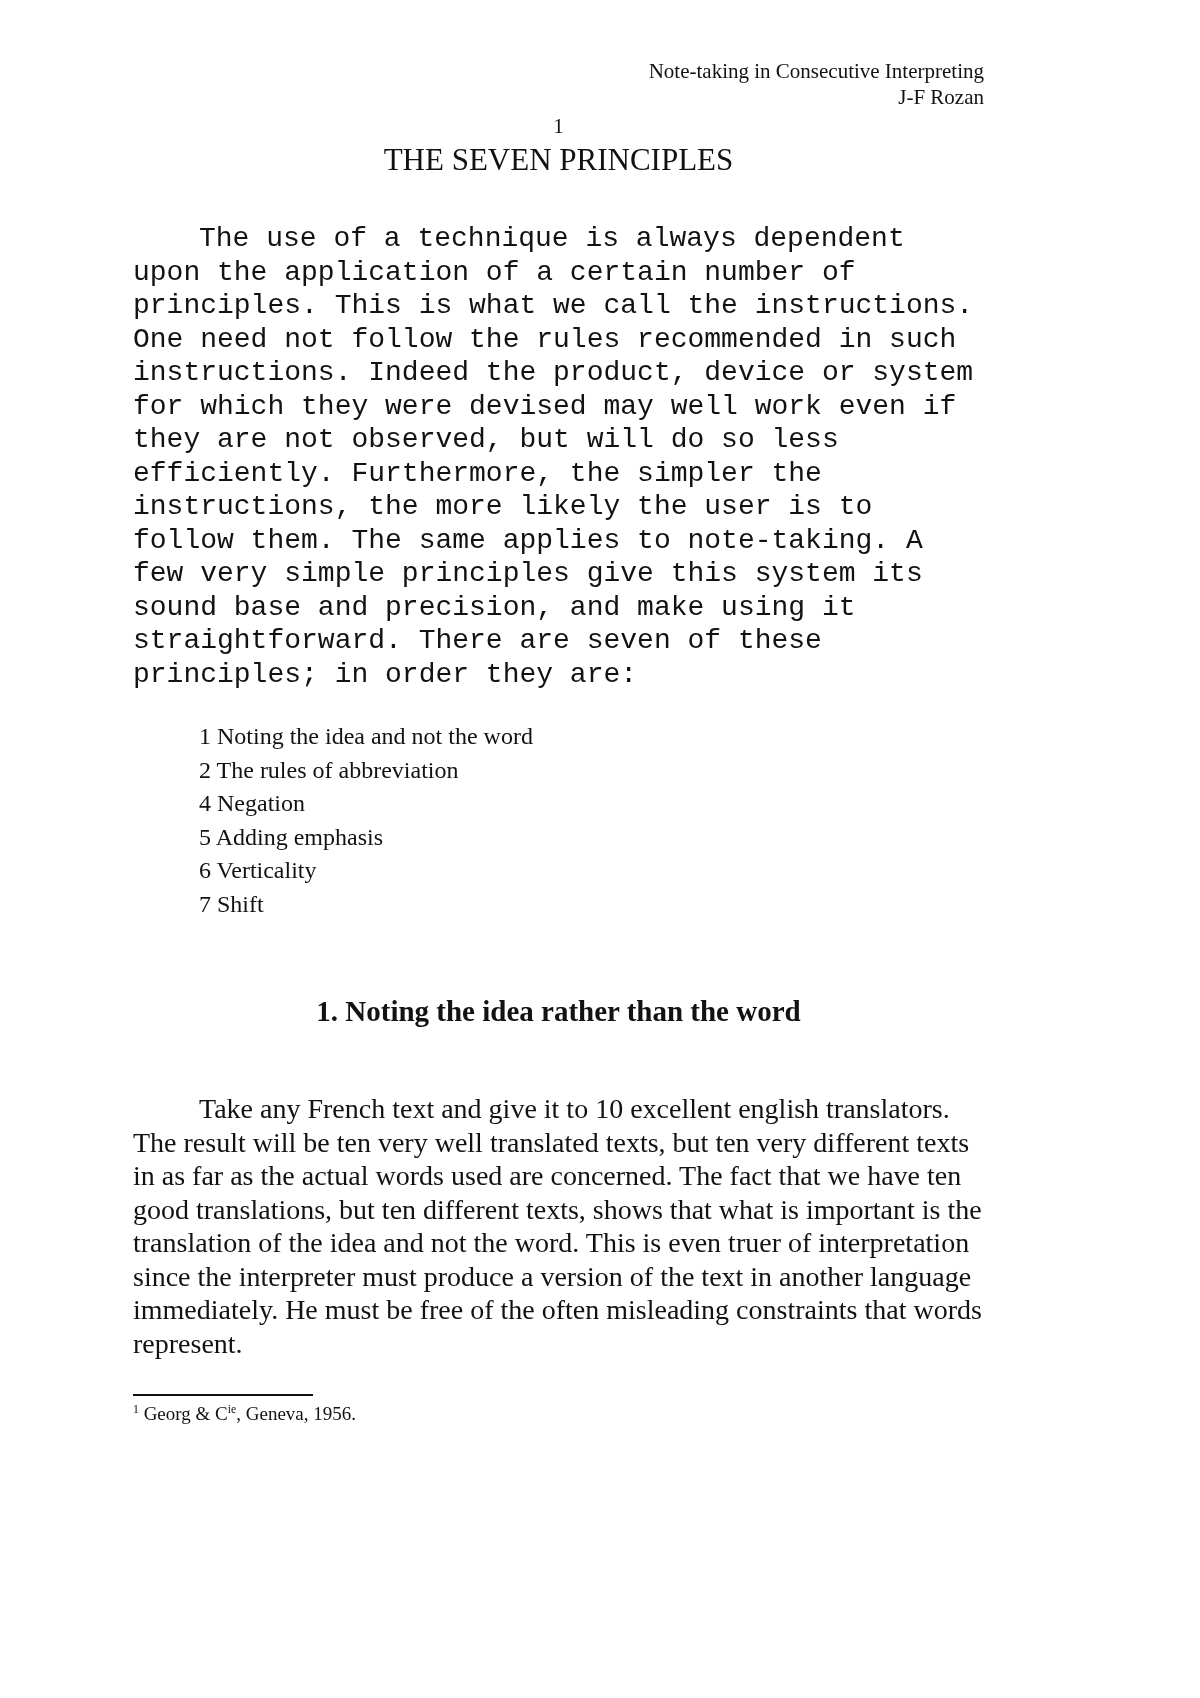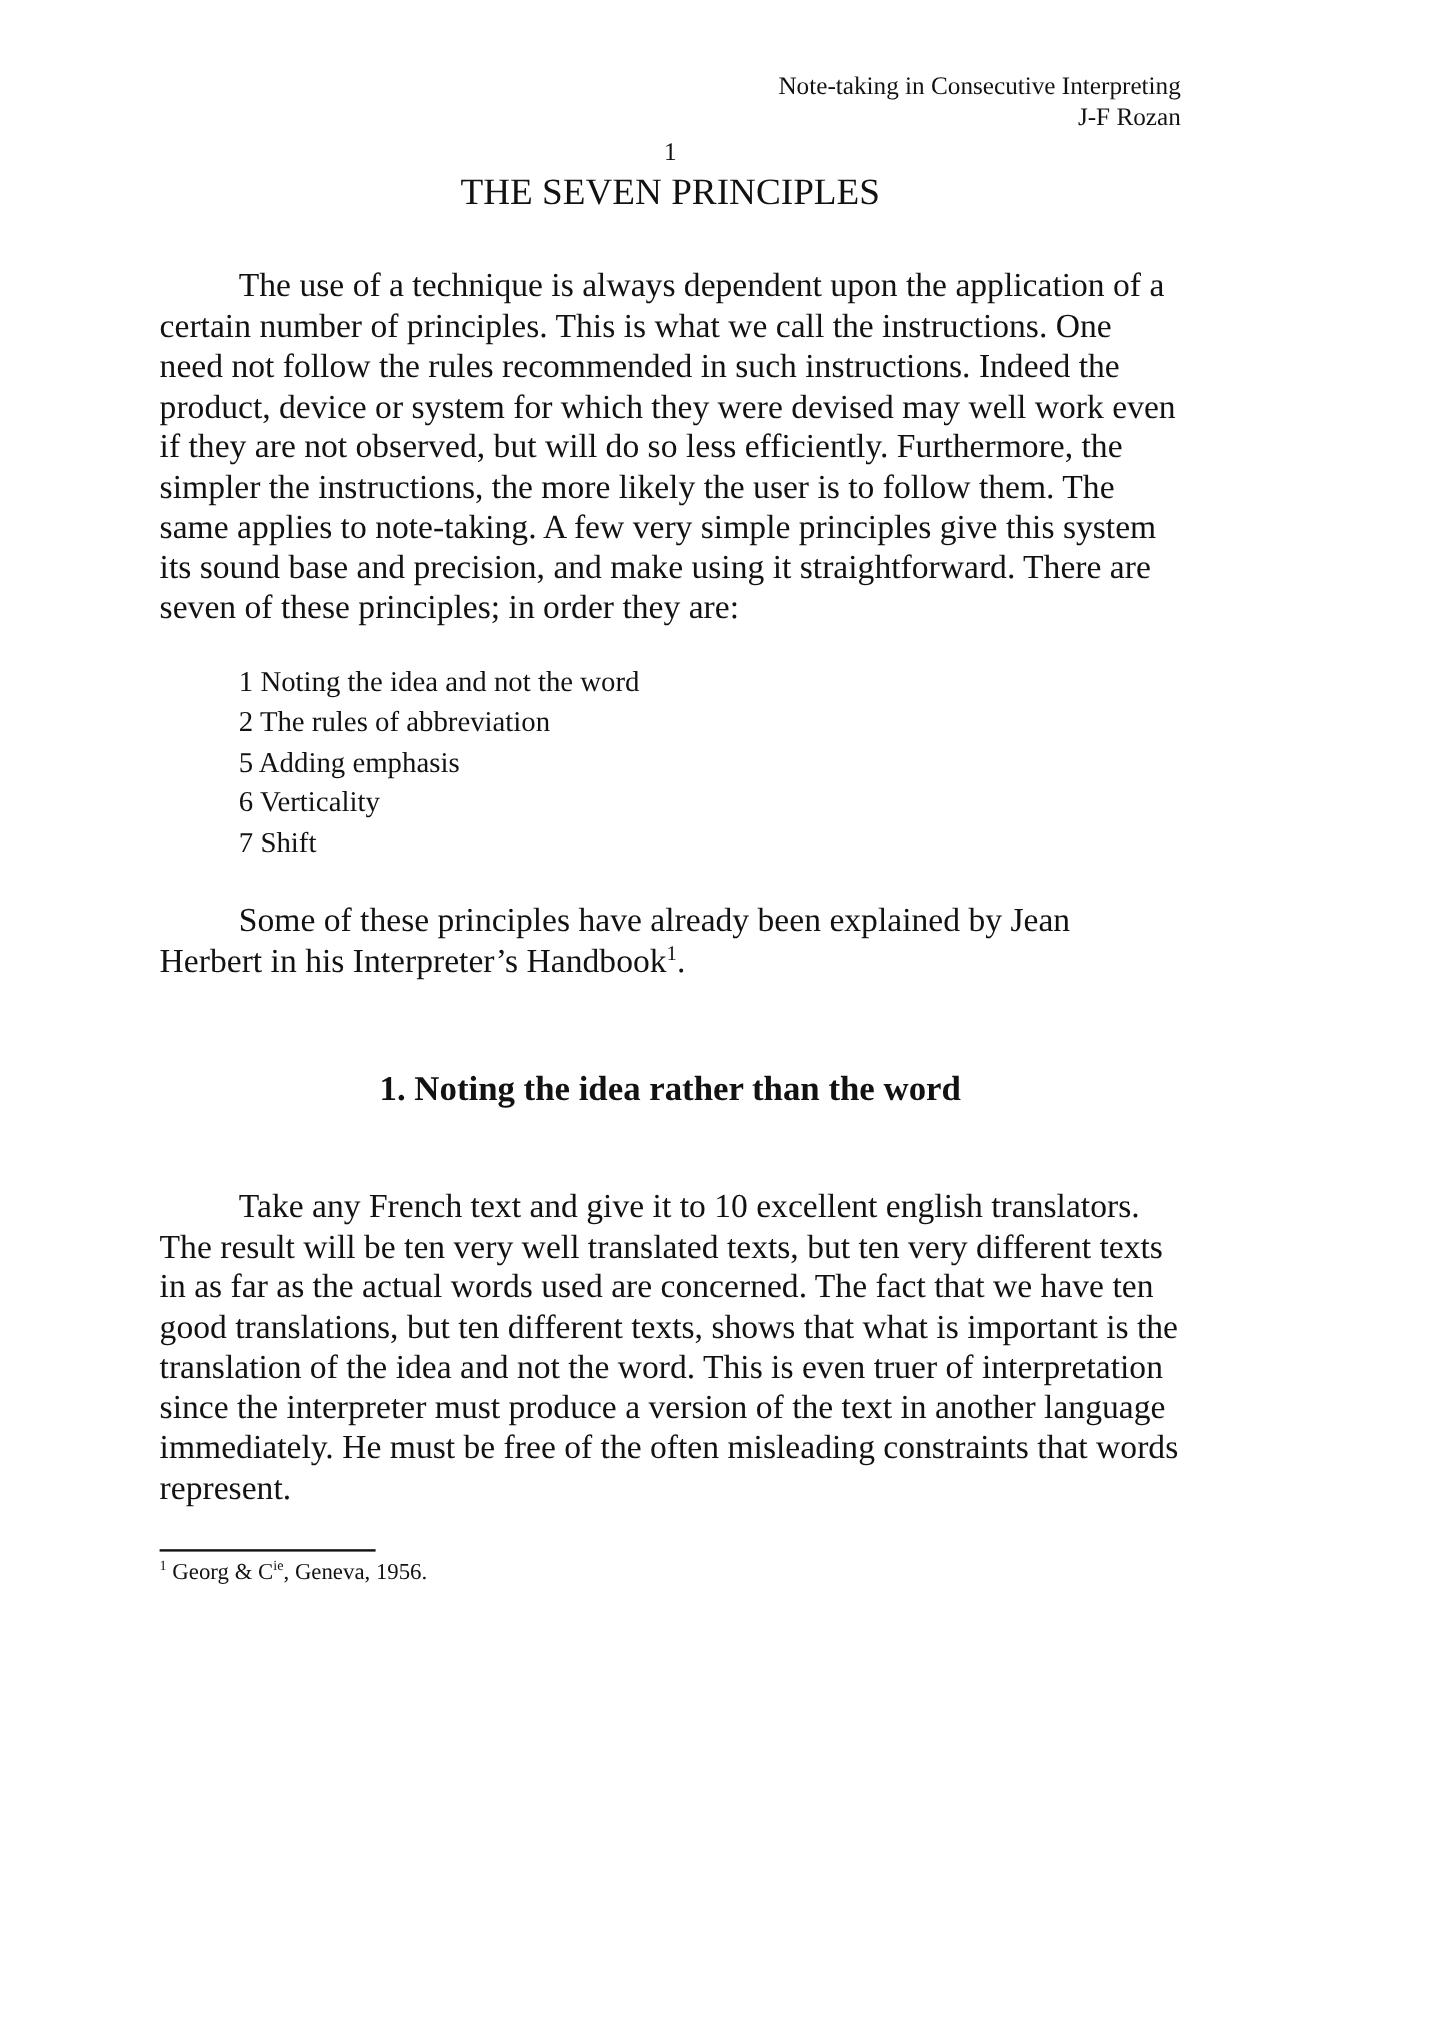--- a/index.html
+++ b/index.html
@@ -40,20 +40,21 @@
     font-size: 28px;
     line-height: 33.5px;
     margin: 0;
     text-align: left;
   }
   .indent {
     text-indent: 66px;
   }
   .para-intro {
     margin-top: 44px;
+    font-family: Liberation Mono, monospace;
   }
   .principles {
     list-style: none;
     margin: 29px 0 0 0;
     padding: 0 0 0 66px;
     font-size: 24px;
     line-height: 33.5px;
   }
   .principles li {
     margin: 0;
@@ -103,26 +104,26 @@
 
   <div class="page-number">1</div>
 
   <h1 class="doc-title">THE SEVEN PRINCIPLES</h1>
 
   <p class="body-para indent para-intro">The use of a technique is always dependent upon the application of a certain number of principles. This is what we call the instructions. One need not follow the rules recommended in such instructions. Indeed the product, device or system for which they were devised may well work even if they are not observed, but will do so less efficiently. Furthermore, the simpler the instructions, the more likely the user is to follow them. The same applies to note-taking. A few very simple principles give this system its sound base and precision, and make using it straightforward. There are seven of these principles; in order they are:</p>
 
   <ul class="principles">
     <li>1 Noting the idea and not the word</li>
     <li>2 The rules of abbreviation</li>
+    <li>4 Negation</li>
     <li>5 Adding emphasis</li>
     <li>6 Verticality</li>
     <li>7 Shift</li>
   </ul>
 
-  <p class="body-para indent para-followup"><span>Some of these principles have already been explained by Jean Herbert in his Interpreter’s Handbook</span><sup>1</sup><span>.</span></p>
 
   <h2 class="section-heading">1. Noting the idea rather than the word</h2>
 
   <p class="body-para indent para-section">Take any French text and give it to 10 excellent english translators. The result will be ten very well translated texts, but ten very different texts in as far as the actual words used are concerned. The fact that we have ten good translations, but ten different texts, shows that what is important is the translation of the idea and not the word. This is even truer of interpretation since the interpreter must produce a version of the text in another language immediately. He must be free of the often misleading constraints that words represent.</p>
 
   <div class="footnote-area">
     <div class="footnote-rule"></div>
     <p class="footnote"><sup>1</sup><span> Georg &amp; C</span><sup>ie</sup><span>, Geneva, 1956.</span></p>
   </div>
 

